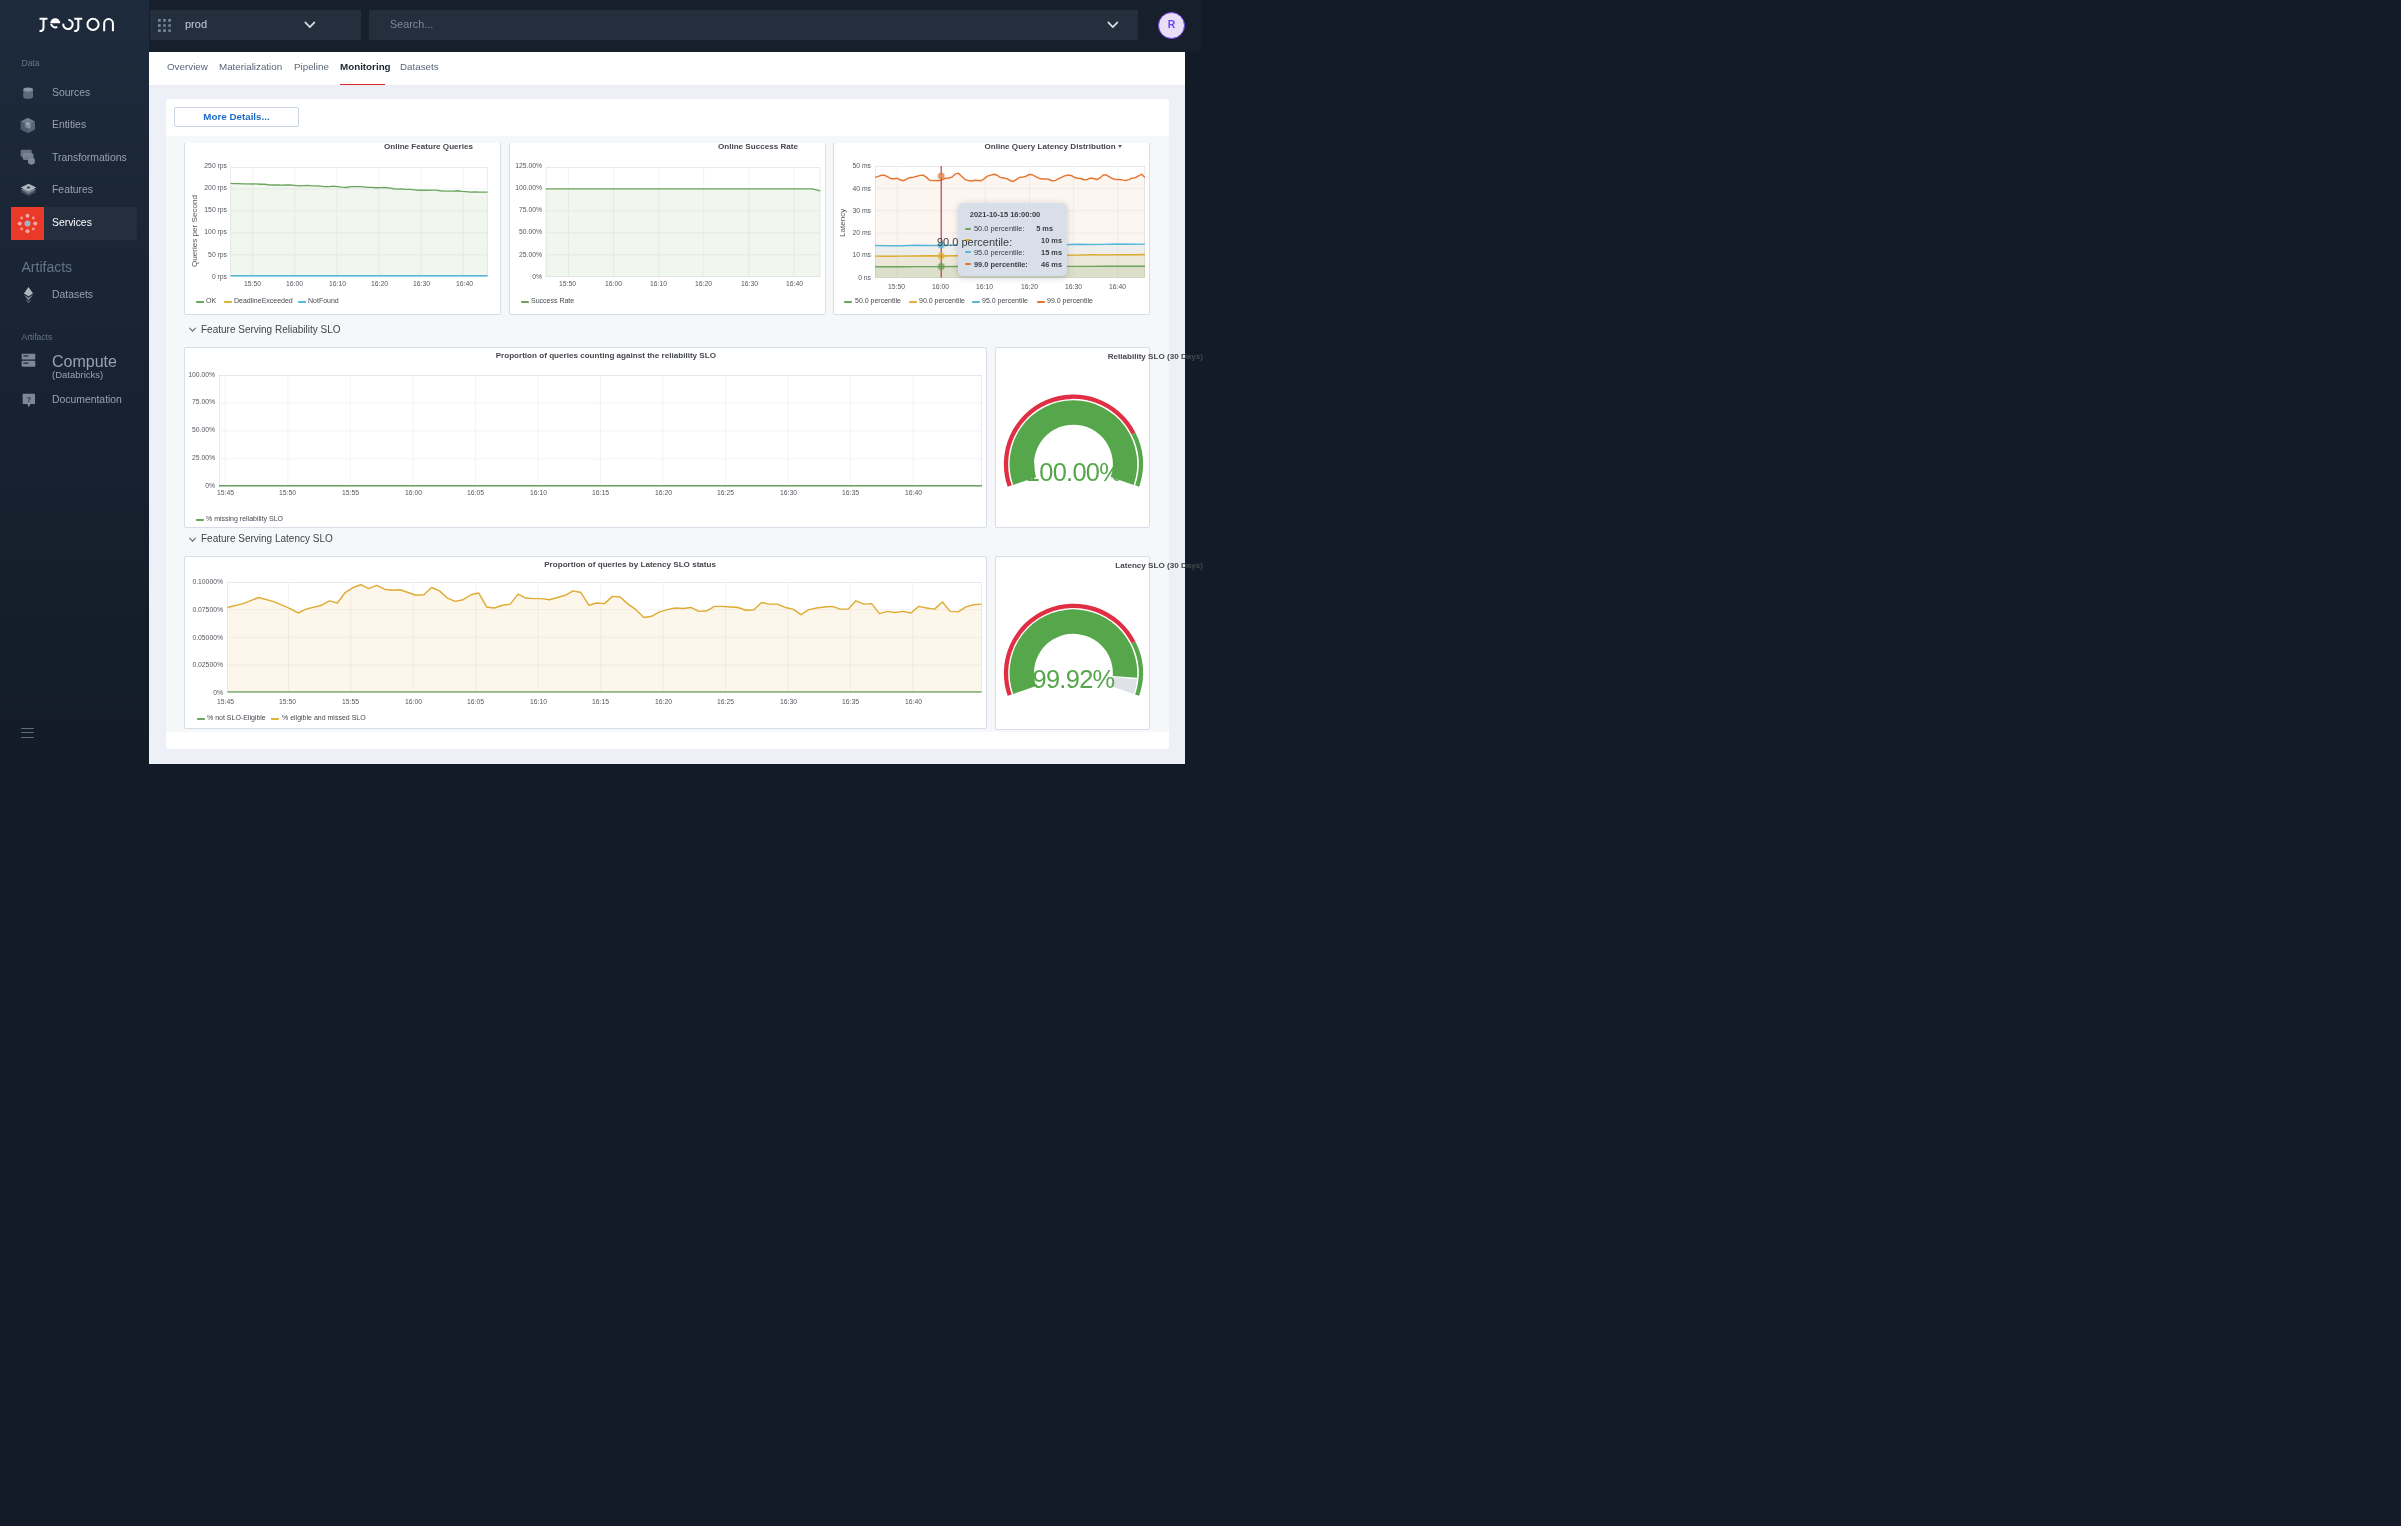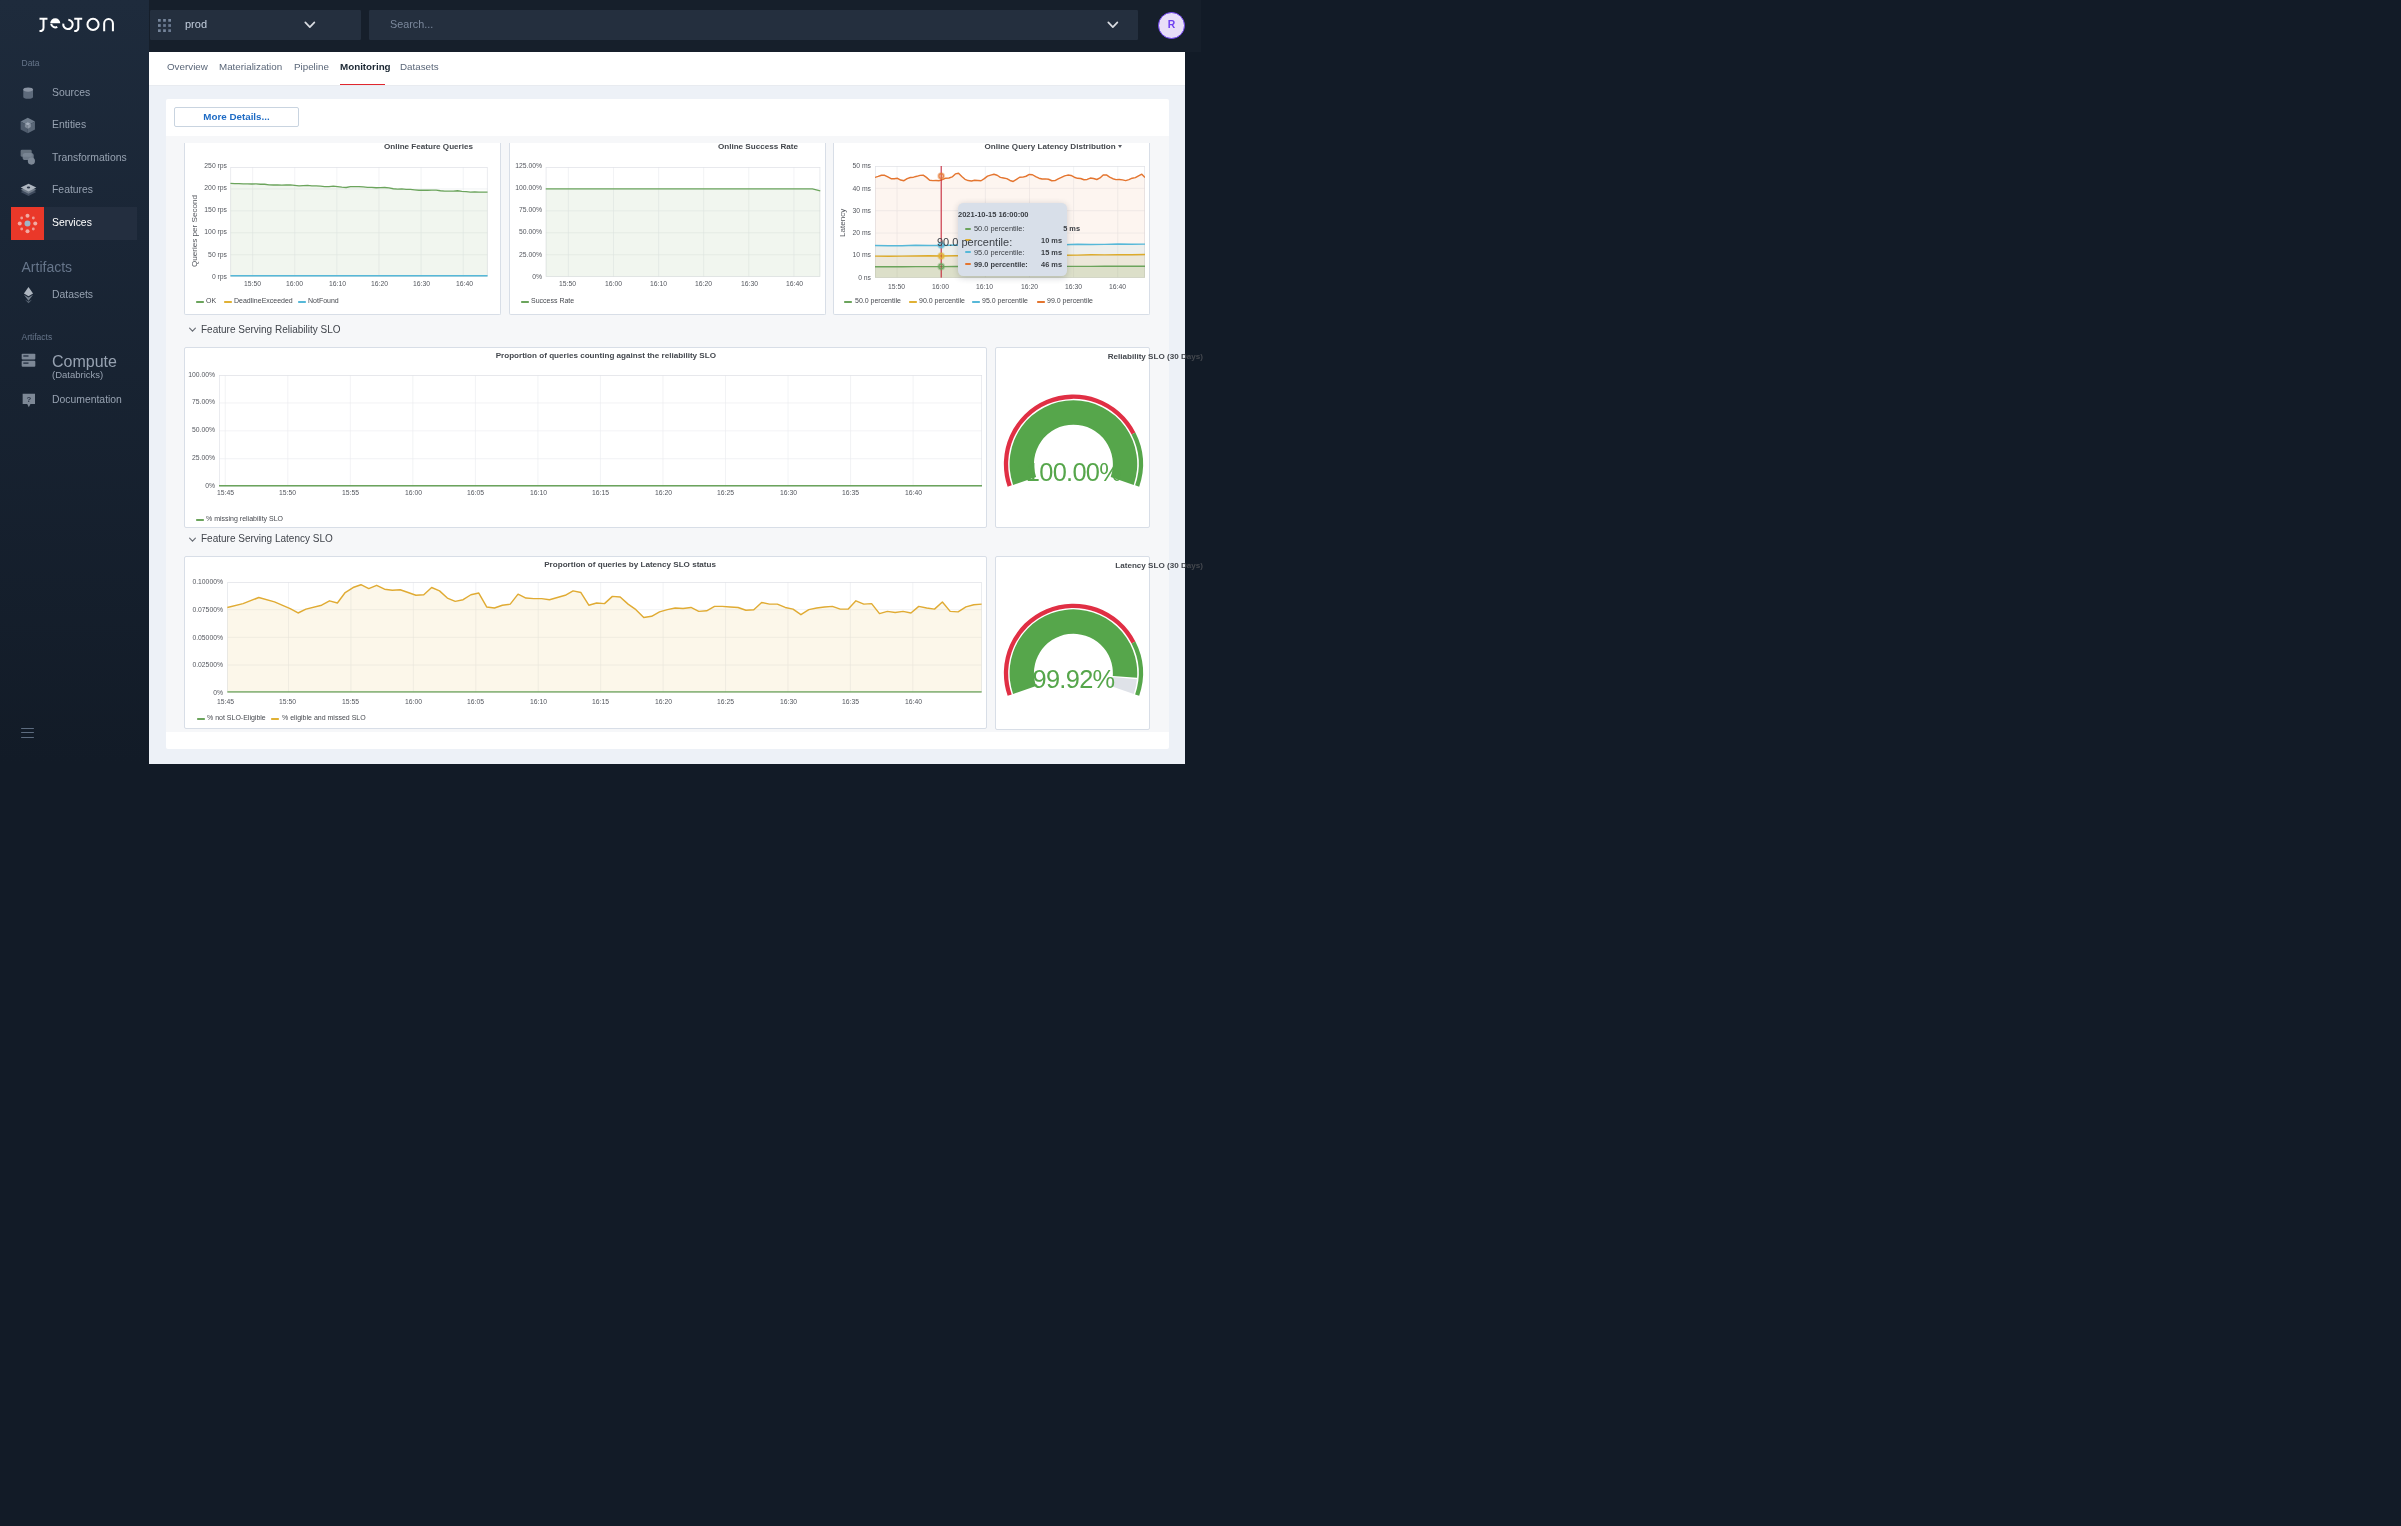--- a/index.html
+++ b/index.html
@@ -180,24 +180,24 @@
 <div style="position:absolute;left:844px;top:301px;width:7.5px;height:1.7px;border-radius:0.8px;background:#6ba45c"></div>
     <div style="position:absolute;left:855px;top:297px;font-size:7px;color:#46494f;white-space:nowrap">50.0 percentile</div>
 <div style="position:absolute;left:909px;top:301px;width:7.5px;height:1.7px;border-radius:0.8px;background:#e0b135"></div>
     <div style="position:absolute;left:919px;top:297px;font-size:7px;color:#46494f;white-space:nowrap">90.0 percentile</div>
 <div style="position:absolute;left:972px;top:301px;width:7.5px;height:1.7px;border-radius:0.8px;background:#56b8d8"></div>
     <div style="position:absolute;left:982px;top:297px;font-size:7px;color:#46494f;white-space:nowrap">95.0 percentile</div>
 <div style="position:absolute;left:1037px;top:301px;width:7.5px;height:1.7px;border-radius:0.8px;background:#e4752f"></div>
     <div style="position:absolute;left:1047px;top:297px;font-size:7px;color:#46494f;white-space:nowrap">99.0 percentile</div>
 
 <div style="position:absolute;left:958px;top:203px;width:109px;height:73px;background:#d8dfe9;border-radius:5.2px;box-shadow:0 1.3px 6.5px rgba(30,40,60,0.2);z-index:5"></div>
-<div style="position:absolute;left:958px;top:210px;width:94px;font-size:7.5px;font-weight:700;color:#3c4046;z-index:6">2021-10-15 16:00:00</div>
+<div style="position:absolute;left:958px;top:210px;width:94px;text-align:center;font-size:7.5px;font-weight:700;color:#3c4046;z-index:6">2021-10-15 16:00:00</div>
 <div style="position:absolute;z-index:6;left:965px;top:228px;width:5.9px;height:2.3px;border-radius:1.1px;background:#6ba45c"></div>
 <div style="position:absolute;z-index:6;left:974px;top:224px;font-size:7.4px;color:#3c4046">50.0 percentile:</div>
-<div style="position:absolute;z-index:6;left:1017px;top:224px;width:63px;text-align:right;font-size:7.4px;font-weight:700;color:#3c4046">5 ms</div>
+<div style="position:absolute;z-index:6;left:1017px;top:224px;width:36px;text-align:right;font-size:7.4px;font-weight:700;color:#3c4046">5 ms</div>
 <div style="position:absolute;z-index:6;left:965px;top:239px;width:5.9px;height:2.3px;border-radius:1.1px;background:#e0b135"></div>
 <div style="position:absolute;z-index:6;left:937px;top:236px;font-size:11px;color:#3c4046">90.0 percentile:</div>
 <div style="position:absolute;z-index:6;left:1017px;top:236px;width:45px;text-align:right;font-size:7.4px;font-weight:700;color:#3c4046">10 ms</div>
 <div style="position:absolute;z-index:6;left:965px;top:251px;width:5.9px;height:2.3px;border-radius:1.1px;background:#56b8d8"></div>
 <div style="position:absolute;z-index:6;left:974px;top:248px;font-size:7.4px;color:#3c4046">95.0 percentile:</div>
 <div style="position:absolute;z-index:6;left:1017px;top:248px;width:45px;text-align:right;font-size:7.4px;font-weight:700;color:#3c4046">15 ms</div>
 <div style="position:absolute;z-index:6;left:965px;top:263px;width:5.9px;height:2.3px;border-radius:1.1px;background:#e4752f"></div>
 <div style="position:absolute;z-index:6;left:974px;top:260px;font-size:7.4px;font-weight:700;color:#3c4046">99.0 percentile:</div>
 <div style="position:absolute;z-index:6;left:1017px;top:260px;width:45px;text-align:right;font-size:7.4px;font-weight:700;color:#3c4046">46 ms</div>
 

